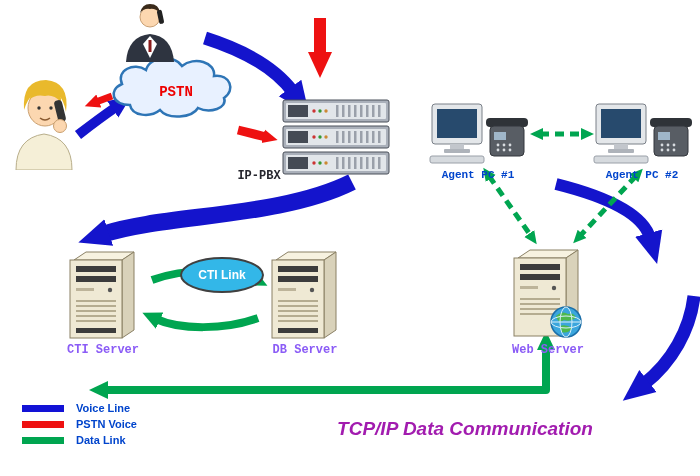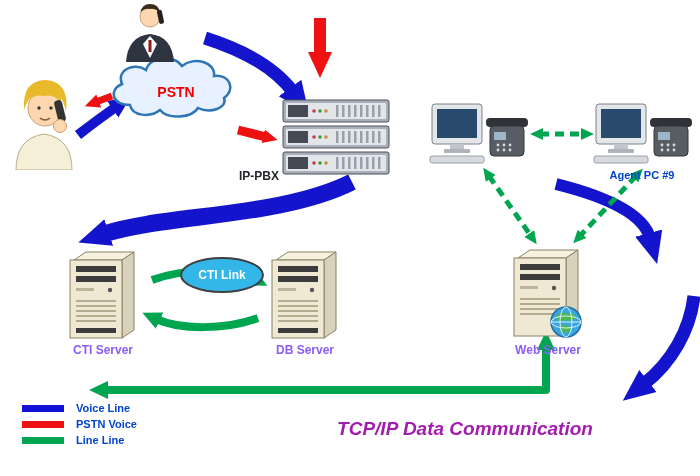--- a/index.html
+++ b/index.html
@@ -2,21 +2,21 @@
 <html><head>
 <meta charset="utf-8">
 <style>
   html,body{margin:0;padding:0;background:#fff;}
   .stage{
     position:relative;width:700px;height:476px;background:#ffffff;overflow:hidden;
     font-family:"Liberation Sans",sans-serif;
   }
   .layer{position:absolute;left:0;top:0;width:700px;height:476px;}
   .icon{position:absolute;}
-  .node-label{position:absolute;text-align:center;font-weight:bold;line-height:1.15;}
+  .node-label{position:absolute;text-align:center;font-weight:bold;line-height:1.15;font-family:Liberation Mono, monospace;}
   .pstn-label{left:146px;top:84px;width:60px;color:#ee0000;font-size:14px;}
   .pbx-label{left:226px;top:170px;width:66px;color:#26262e;font-size:12px;}
   .agent-label{color:#0044cc;font-size:11px;}
   .agent1-label{left:422px;top:169px;width:112px;}
   .agent2-label{left:586px;top:169px;width:112px;}
   .server-label{color:#8b5cf6;font-size:12px;}
   .server1-label{left:56px;top:344px;width:94px;}
   .server2-label{left:258px;top:344px;width:94px;}
   .web-label{left:500px;top:344px;width:96px;}
   .cti-oval{
@@ -306,21 +306,22 @@
         <path d="M-6,4 Q0,2 6,6 Q2,12 -4,10 Z" fill="#4db84d"></path>
         <ellipse rx="15" ry="6" fill="none" stroke="#d9f0fa" stroke-width="1"></ellipse>
         <ellipse rx="6" ry="15" fill="none" stroke="#d9f0fa" stroke-width="1"></ellipse>
         <line x1="-15" y1="0" x2="15" y2="0" stroke="#d9f0fa" stroke-width="1"></line>
       </g>
     </svg>
   </div>
 
   <div class="node-label pstn-label">PSTN</div>
   <div class="node-label pbx-label">IP-PBX</div>
-  <div class="node-label agent-label agent2-label">Agent PC #9</div>
+  <div class="node-label agent-label agent1-label">Agent PC #1</div>
+  <div class="node-label agent-label agent2-label">Agent PC #2</div>
   <div class="node-label server-label server1-label">CTI Server</div>
   <div class="node-label server-label server2-label">DB Server</div>
   <div class="node-label server-label web-label">Web Server</div>
 
   <div class="cti-oval">
     <span>CTI Link</span>
   </div>
 
   <div class="caption">TCP/IP Data Communication</div>
 
@@ -328,17 +329,17 @@
     <div class="legend-row">
       <span class="swatch sw-blue"></span>
       <span class="legend-label">Voice Line</span>
     </div>
     <div class="legend-row">
       <span class="swatch sw-red"></span>
       <span class="legend-label">PSTN Voice</span>
     </div>
     <div class="legend-row">
       <span class="swatch sw-green"></span>
-      <span class="legend-label">Line Line</span>
+      <span class="legend-label">Data Link</span>
     </div>
   </div>
 
 </div>
 
 </body></html>

